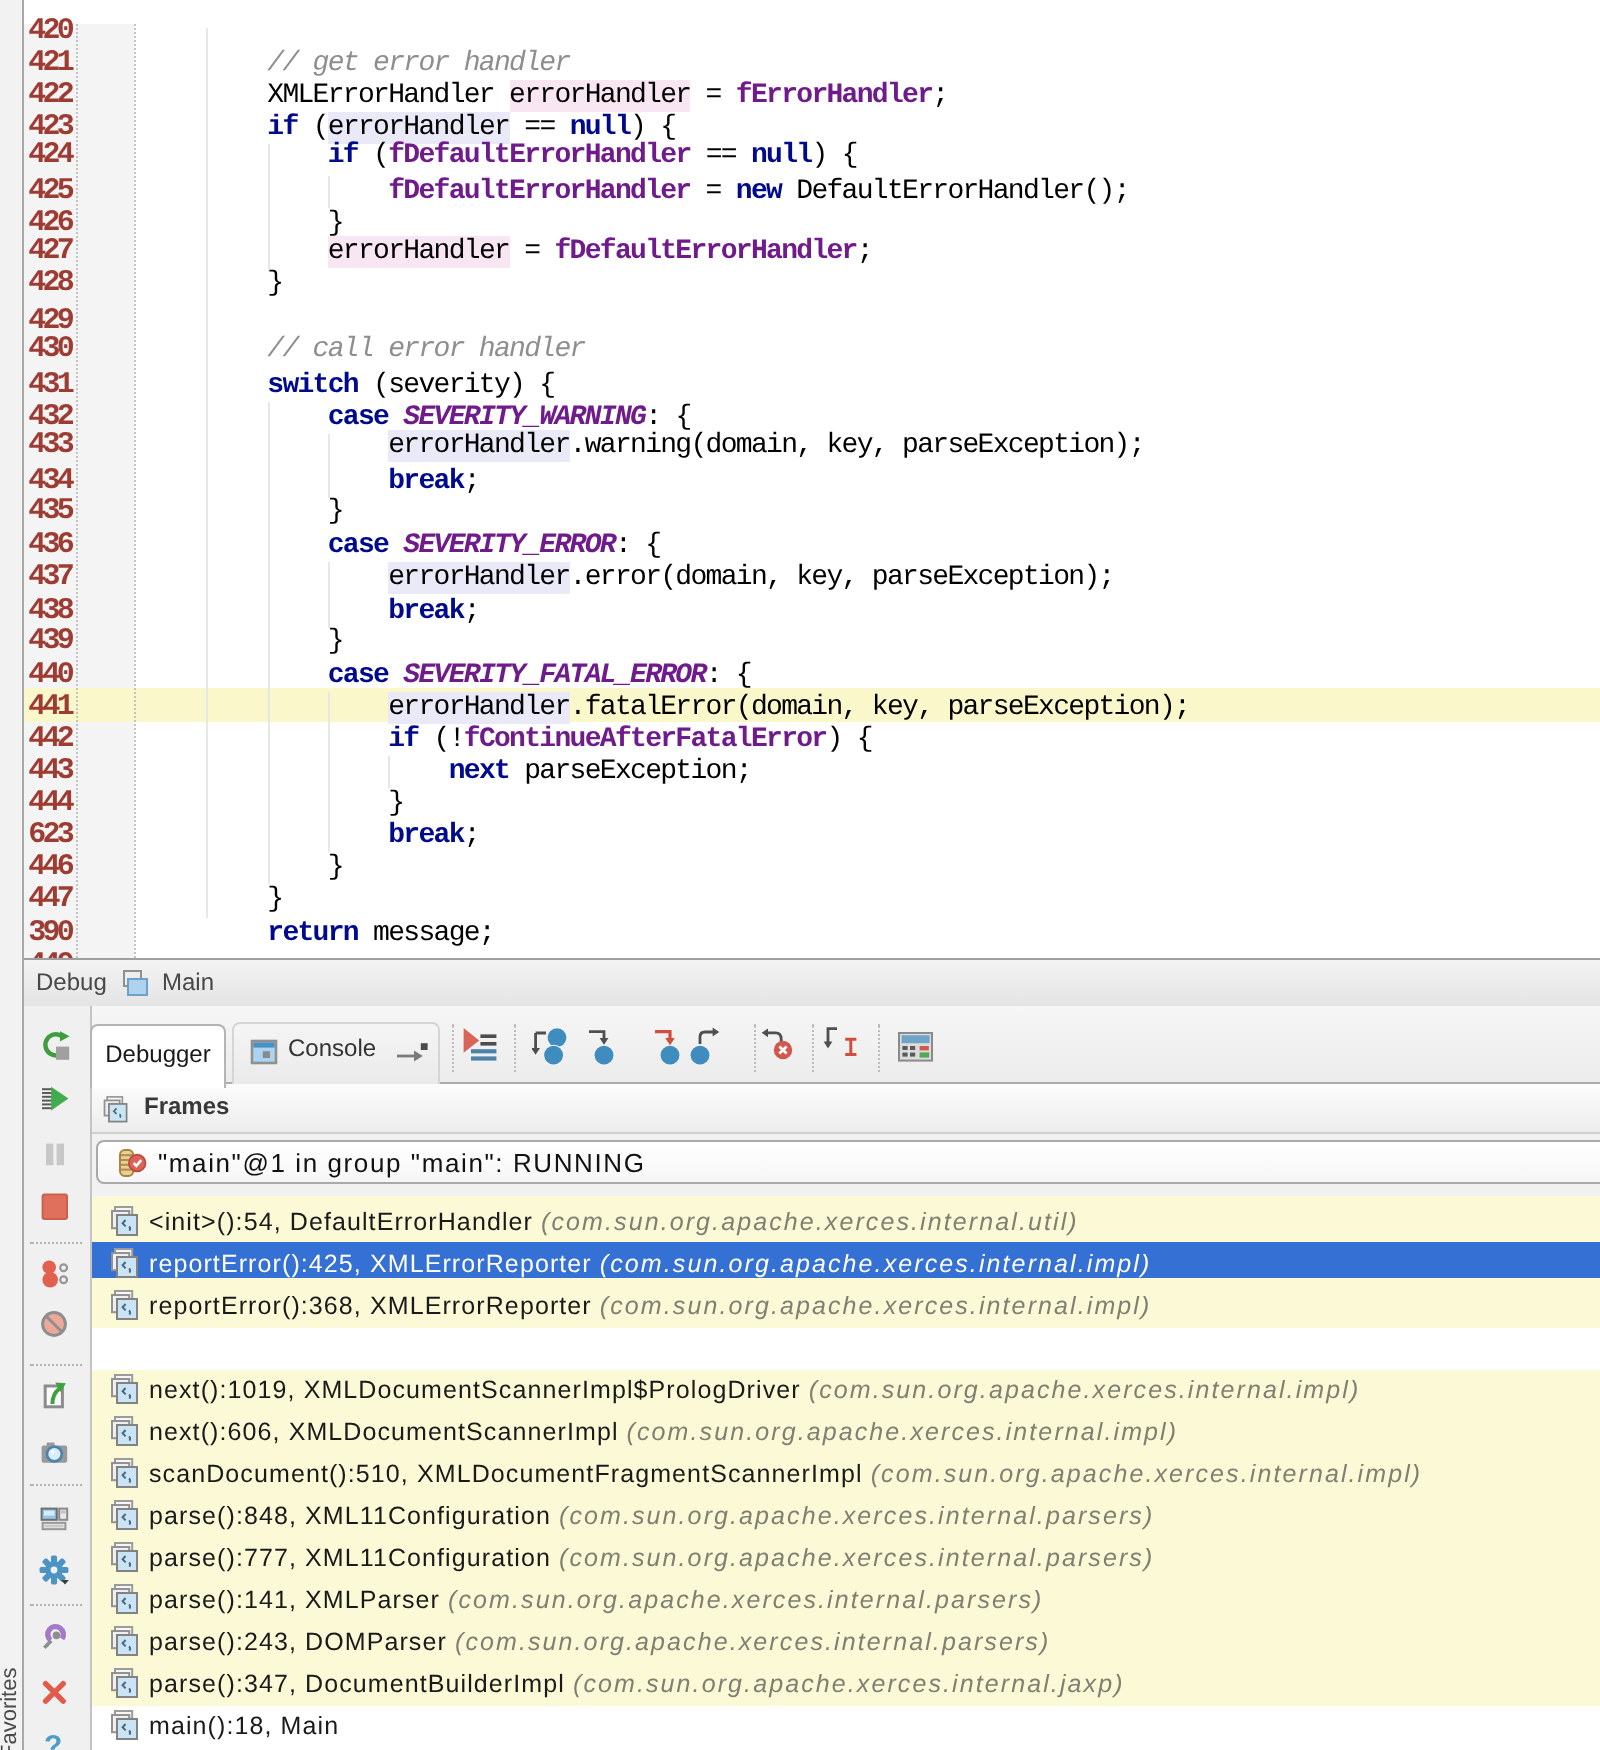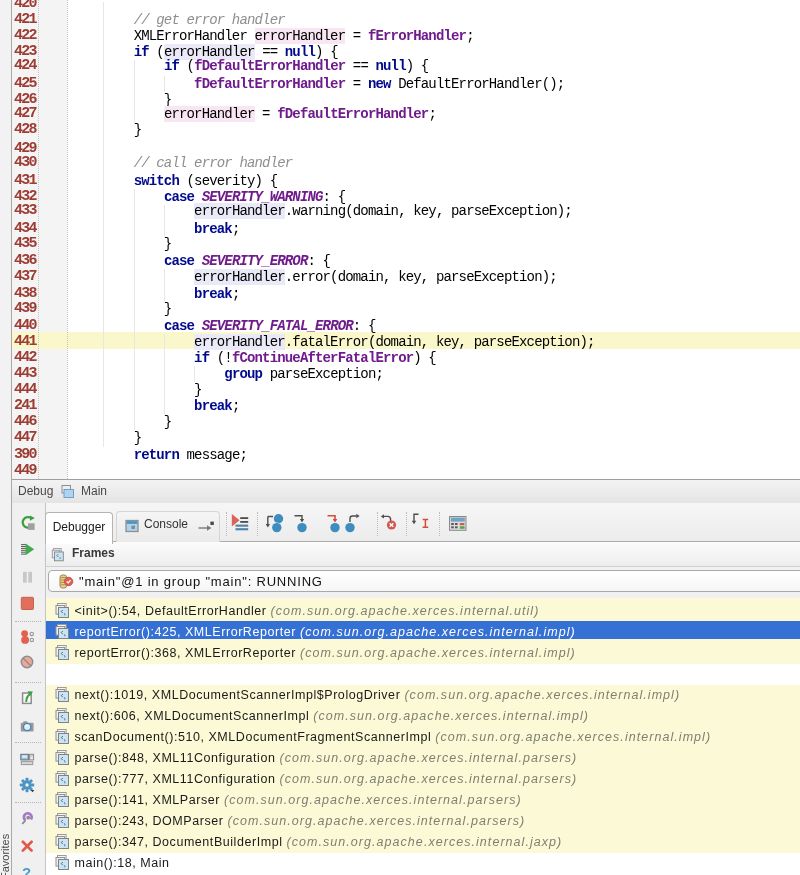--- a/index.html
+++ b/index.html
@@ -1,18 +1,18 @@
 <!DOCTYPE html>
 <html><head>
 <meta charset="utf-8">
 <style>
 html,body{margin:0;padding:0;}
 body{width:800px;height:875px;position:relative;overflow:hidden;background:#fff;
      font-family:"Liberation Sans",sans-serif;-webkit-font-smoothing:antialiased;}
-#ed{position:absolute;left:0;top:0;width:672px;height:479px;background:#fff;}
+#ed{position:absolute;left:0;top:12px;width:672px;height:479px;background:#fff;}
 .gbg{position:absolute;left:12px;top:0;width:55px;height:479px;background:#f4f4f4;}
 .yrow{position:absolute;left:12px;top:331.5px;width:788px;height:17px;background:#faf8cb;}
 .dot1{position:absolute;left:38px;top:0;height:479px;width:0;border-left:1px dotted #c3c3c3;}
 .dot2{position:absolute;left:67px;top:0;height:479px;width:0;border-left:1px dotted #c3c3c3;}
 .ig{position:absolute;width:1px;background:#e7e7e7;}
 .cl{position:absolute;left:73.2px;height:16.1px;line-height:16.1px;white-space:pre;
     font-family:"Liberation Mono",monospace;font-size:14px;letter-spacing:-0.845px;color:#000;}
 .num{position:absolute;left:12px;width:23.6px;height:16.1px;line-height:16.1px;text-align:right;
      font-family:"Liberation Mono",monospace;font-size:15px;letter-spacing:-1.83px;color:#9d3c33;font-weight:bold;}
 .k{color:#000a8c;font-weight:bold;}
@@ -108,24 +108,24 @@
 <div class="cl" style="top:285.5px;">                <span class="k">break</span>;</div>
 <div class="num" style="top:300.6px;">439</div>
 <div class="cl" style="top:300.6px;">            }</div>
 <div class="num" style="top:317.7px;">440</div>
 <div class="cl" style="top:317.7px;">            <span class="k">case</span> <span class="cst">SEVERITY_FATAL_ERROR</span>: {</div>
 <div class="num" style="top:333.8px;">441</div>
 <div class="cl" style="top:333.8px;">                <span class="hr">errorHandler</span>.fatalError(domain, key, parseException);</div>
 <div class="num" style="top:349.9px;">442</div>
 <div class="cl" style="top:349.9px;">                <span class="k">if</span> (!<span class="f">fContinueAfterFatalError</span>) {</div>
 <div class="num" style="top:366px;">443</div>
-<div class="cl" style="top:366px;">                    <span class="k">group</span> parseException;</div>
+<div class="cl" style="top:366px;">                    <span class="k">next</span> parseException;</div>
 <div class="num" style="top:381.6px;">444</div>
 <div class="cl" style="top:381.6px;">                }</div>
-<div class="num" style="top:397.8px;">241</div>
+<div class="num" style="top:397.8px;">623</div>
 <div class="cl" style="top:397.8px;">                <span class="k">break</span>;</div>
 <div class="num" style="top:414.3px;">446</div>
 <div class="cl" style="top:414.3px;">            }</div>
 <div class="num" style="top:430.4px;">447</div>
 <div class="cl" style="top:430.4px;">        }</div>
 <div class="num" style="top:446.5px;">390</div>
 <div class="cl" style="top:446.5px;">        <span class="k">return</span> message;</div>
 <div class="num" style="top:462.6px;">449</div>
 </div>
 <div id="strip"></div>

